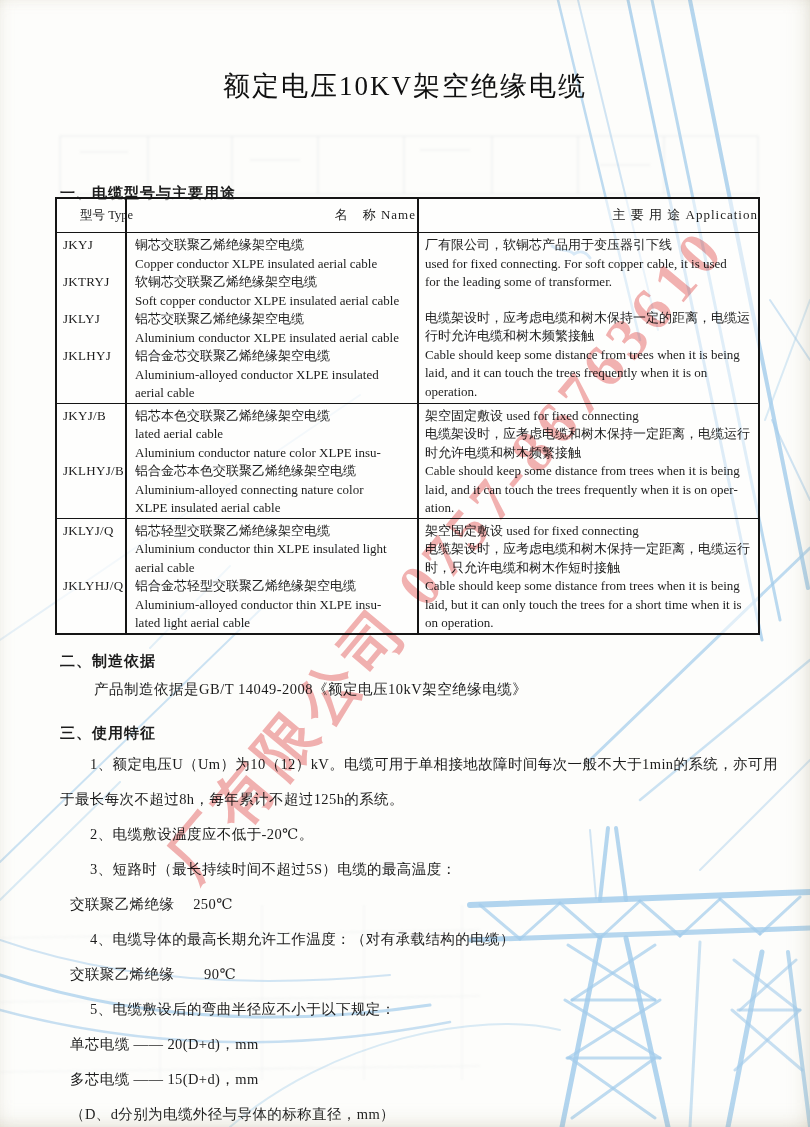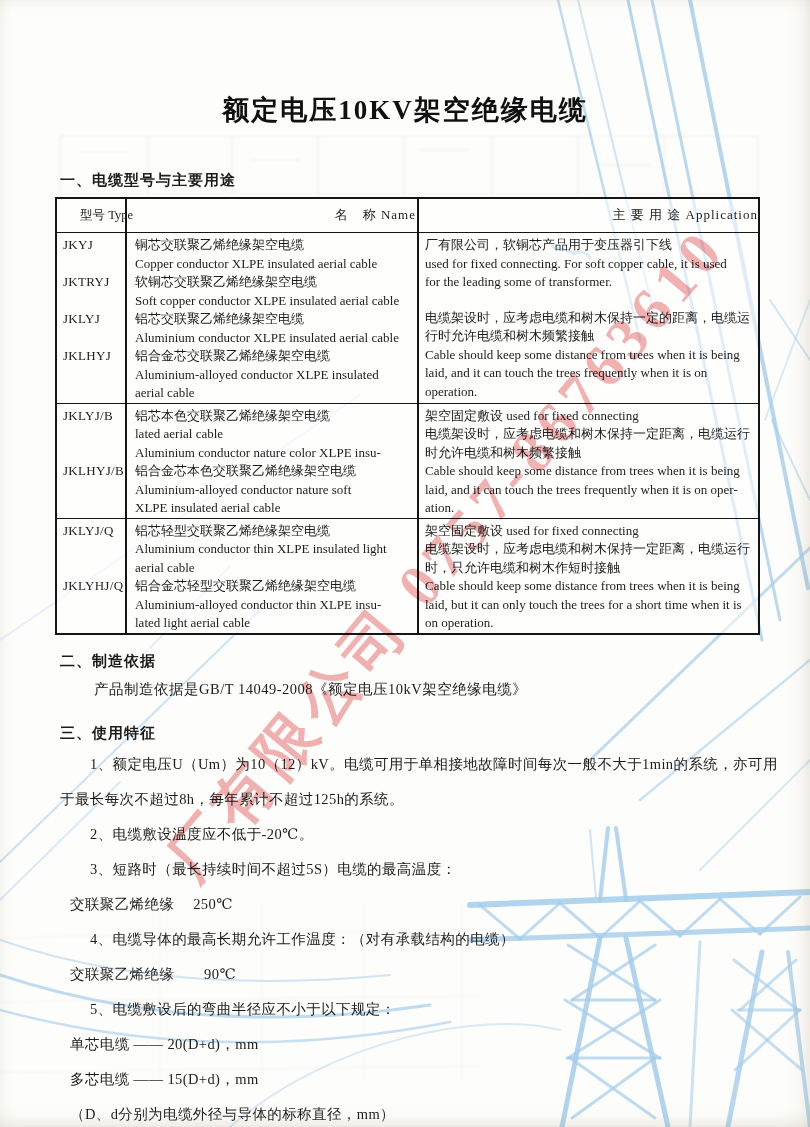--- a/index.html
+++ b/index.html
@@ -19,25 +19,25 @@
   .bg{position:absolute;left:0;top:0;z-index:0;}
   
   .watermark{
     position:absolute;left:150px;top:845px;z-index:4;
     transform:rotate(-50deg);transform-origin:0 0;
     font-size:60px;letter-spacing:7px;font-weight:bold;white-space:nowrap;
     color:rgba(226,88,88,.46);mix-blend-mode:multiply;pointer-events:none;
   }
   .content{position:relative;z-index:2;}
   .doc-title{
-    position:absolute;left:0;top:92px;width:100%;text-align:center;
-    font-size:27px;font-weight:bold;letter-spacing:2px;color:#101010;
+    position:absolute;left:0;top:68px;width:100%;text-align:center;
+    font-size:27px;font-weight:normal;letter-spacing:2px;color:#101010;
   }
   .sec-heading{font-size:15px;font-weight:bold;letter-spacing:1px;}
-  #sec1-heading{position:absolute;left:60px;top:171px;}
+  #sec1-heading{position:absolute;left:60px;top:184px;}
   
   .cable-table{
     position:absolute;left:55px;top:197px;width:705px;
     border:2px solid #151515;box-sizing:border-box;background:rgba(255,255,255,.55);
     font-size:13px;line-height:18.5px;
   }
   .thead{position:relative;display:flex;height:33px;border-bottom:1.5px solid #151515;align-items:center;}
   .th{box-sizing:border-box;text-align:right;margin-left:8px;}
   .th-type{width:68px;font-size:12.5px;}
   .th-name{width:275px;letter-spacing:1px;}
@@ -215,30 +215,30 @@
               <div class="app-par">
                 <div>电缆架设时，应考虑电缆和树木保持一定的距离，电缆运行时允许电缆和树木频繁接触</div>
                 <div>Cable should keep some distance from trees when it is being laid, and it can touch the trees frequently when it is on operation.</div>
               </div>
             </div>
             <div class="vline v1"></div>
             <div class="vline v2"></div>
           </div>
           <div class="trow">
             <div class="left-group">
-              <div class="tcell-type">JKLYJ/B</div>
+              <div class="tcell-type">JKYJ/B</div>
               <div class="tcell-name">
                 <div class="zh">铝芯本色交联聚乙烯绝缘架空电缆</div>
                 <div class="en">lated aerial cable</div>
                 <div class="en">Aluminium conductor nature color XLPE insu-</div>
               </div>
               <div class="tcell-type">JKLHYJ/B</div>
               <div class="tcell-name">
                 <div class="zh">铝合金芯本色交联聚乙烯绝缘架空电缆</div>
-                <div class="en">Aluminium-alloyed conductor nature soft</div>
+                <div class="en">Aluminium-alloyed connecting nature color</div>
                 <div class="en">XLPE insulated aerial cable</div>
               </div>
             </div>
             <div class="app-cell">
               <div class="app-par">
                 <div>架空固定敷设 used for fixed connecting</div>
                 <div>电缆架设时，应考虑电缆和树木保持一定距离，电缆运行时允许电缆和树木频繁接触</div>
                 <div>Cable should keep some distance from trees when it is being laid, and it can touch the trees frequently when it is on oper- ation.</div>
               </div>
             </div>

